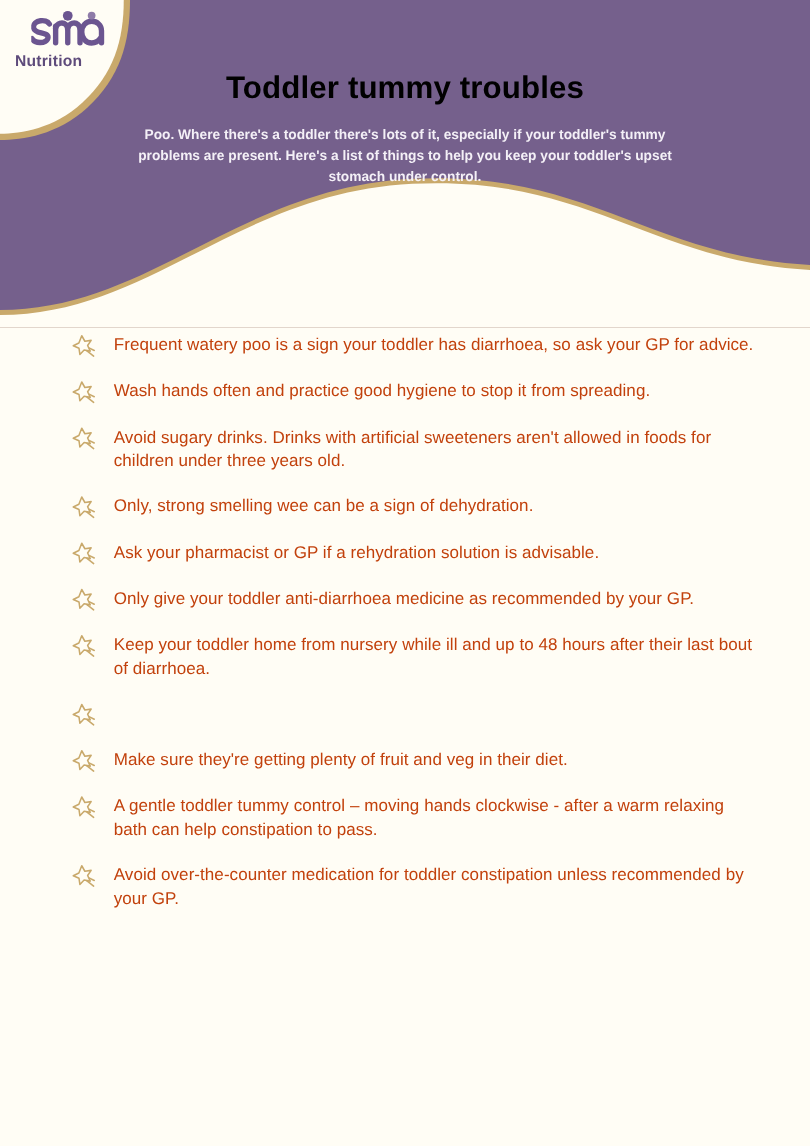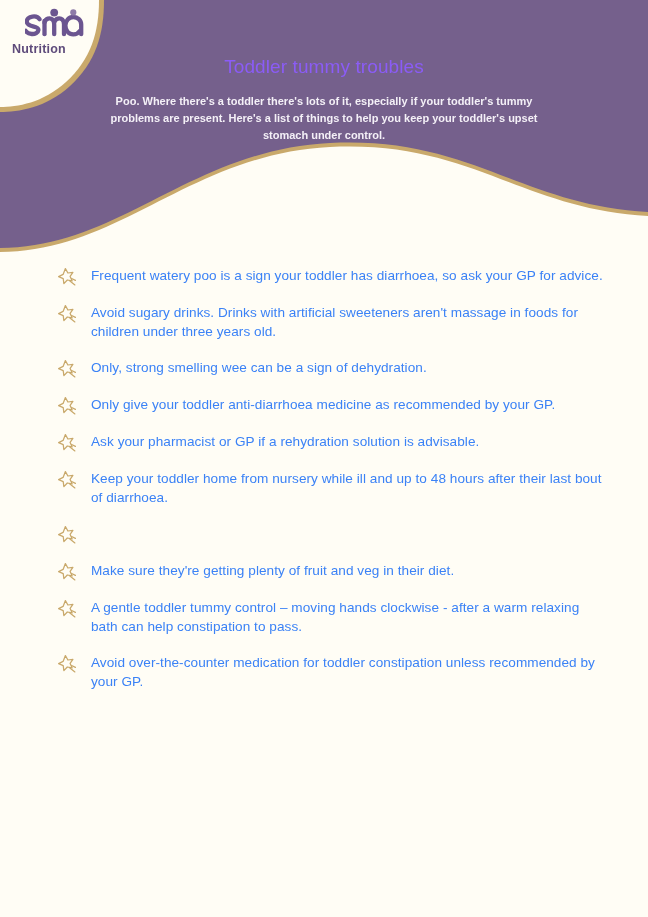--- a/index.html
+++ b/index.html
@@ -71,23 +71,23 @@
   #header-text {
     position: absolute;
     left: 84px;
     top: 56px;
     width: 480px;
     z-index: 6;
     text-align: center;
   }
 
   #title {
-    font-size: 19px;
-    font-weight: normal;
-    color: #8b5cf6;
+    font-size: 25px;
+    font-weight: bold;
+    color: #000000;
     letter-spacing: 0.1px;
     line-height: 1.15;
   }
 
   #subtitle {
     margin-top: 15px;
     font-size: 11px;
     font-weight: bold;
     color: #F4F0F7;
     line-height: 1.55;
@@ -114,21 +114,21 @@
     height: 20px;
     margin-top: 1px;
     margin-right: 14px;
   }
 
   .item-icon svg { display: block; }
 
   .item-text {
     flex: 1 1 auto;
     font-size: 13.6px;
-    color: #3b82f6;
+    color: #c2410c;
     line-height: 1.43;
     letter-spacing: 0.05px;
   }
 </style>
 </head>
 <body>
 
 <div id="page">
 
   <div id="header">
@@ -193,32 +193,43 @@
       <svg width="21" height="20" viewBox="0 0 21 20">
         <path d="M9.4 1.6 L11.9 6.0 L16.9 5.3 L14.1 9.4 L16.2 13.9
                  L11.3 13.0 L7.9 16.6 L7.2 11.6 L2.6 9.6 L7.1 7.4 Z" fill="none" stroke="#C9A96B" stroke-width="1.25" stroke-linejoin="round"></path>
         <path d="M13.6 13.7 L18.9 17.9" fill="none" stroke="#C9A96B" stroke-width="1.25" stroke-linecap="round"></path>
         <path d="M15.6 11.5 L19.4 13.4" fill="none" stroke="#C9A96B" stroke-width="1.25" stroke-linecap="round"></path>
       </svg>
     </span>
     <span class="item-text">Frequent watery poo is a sign your toddler has diarrhoea, so ask your GP for advice.</span>
   </div>
 
-
-
-  <div class="item">
-    <span class="item-icon">
-      <svg width="21" height="20" viewBox="0 0 21 20">
-        <path d="M9.4 1.6 L11.9 6.0 L16.9 5.3 L14.1 9.4 L16.2 13.9
-                 L11.3 13.0 L7.9 16.6 L7.2 11.6 L2.6 9.6 L7.1 7.4 Z" fill="none" stroke="#C9A96B" stroke-width="1.25" stroke-linejoin="round"></path>
-        <path d="M13.6 13.7 L18.9 17.9" fill="none" stroke="#C9A96B" stroke-width="1.25" stroke-linecap="round"></path>
-        <path d="M15.6 11.5 L19.4 13.4" fill="none" stroke="#C9A96B" stroke-width="1.25" stroke-linecap="round"></path>
-      </svg>
-    </span>
-    <span class="item-text">Avoid sugary drinks. Drinks with artificial sweeteners aren't massage in foods for children under three years old.</span>
+  <div class="item">
+    <span class="item-icon">
+      <svg width="21" height="20" viewBox="0 0 21 20">
+        <path d="M9.4 1.6 L11.9 6.0 L16.9 5.3 L14.1 9.4 L16.2 13.9
+                 L11.3 13.0 L7.9 16.6 L7.2 11.6 L2.6 9.6 L7.1 7.4 Z" fill="none" stroke="#C9A96B" stroke-width="1.25" stroke-linejoin="round"></path>
+        <path d="M13.6 13.7 L18.9 17.9" fill="none" stroke="#C9A96B" stroke-width="1.25" stroke-linecap="round"></path>
+        <path d="M15.6 11.5 L19.4 13.4" fill="none" stroke="#C9A96B" stroke-width="1.25" stroke-linecap="round"></path>
+      </svg>
+    </span>
+    <span class="item-text">Wash hands often and practice good hygiene to stop it from spreading.</span>
+  </div>
+
+
+  <div class="item">
+    <span class="item-icon">
+      <svg width="21" height="20" viewBox="0 0 21 20">
+        <path d="M9.4 1.6 L11.9 6.0 L16.9 5.3 L14.1 9.4 L16.2 13.9
+                 L11.3 13.0 L7.9 16.6 L7.2 11.6 L2.6 9.6 L7.1 7.4 Z" fill="none" stroke="#C9A96B" stroke-width="1.25" stroke-linejoin="round"></path>
+        <path d="M13.6 13.7 L18.9 17.9" fill="none" stroke="#C9A96B" stroke-width="1.25" stroke-linecap="round"></path>
+        <path d="M15.6 11.5 L19.4 13.4" fill="none" stroke="#C9A96B" stroke-width="1.25" stroke-linecap="round"></path>
+      </svg>
+    </span>
+    <span class="item-text">Avoid sugary drinks. Drinks with artificial sweeteners aren't allowed in foods for children under three years old.</span>
   </div>
 
   <div class="item">
     <span class="item-icon">
       <svg width="21" height="20" viewBox="0 0 21 20">
         <path d="M9.4 1.6 L11.9 6.0 L16.9 5.3 L14.1 9.4 L16.2 13.9
                  L11.3 13.0 L7.9 16.6 L7.2 11.6 L2.6 9.6 L7.1 7.4 Z" fill="none" stroke="#C9A96B" stroke-width="1.25" stroke-linejoin="round"></path>
         <path d="M13.6 13.7 L18.9 17.9" fill="none" stroke="#C9A96B" stroke-width="1.25" stroke-linecap="round"></path>
         <path d="M15.6 11.5 L19.4 13.4" fill="none" stroke="#C9A96B" stroke-width="1.25" stroke-linecap="round"></path>
       </svg>
@@ -228,44 +239,44 @@
 
   <div class="item">
     <span class="item-icon">
       <svg width="21" height="20" viewBox="0 0 21 20">
         <path d="M9.4 1.6 L11.9 6.0 L16.9 5.3 L14.1 9.4 L16.2 13.9
                  L11.3 13.0 L7.9 16.6 L7.2 11.6 L2.6 9.6 L7.1 7.4 Z" fill="none" stroke="#C9A96B" stroke-width="1.25" stroke-linejoin="round"></path>
         <path d="M13.6 13.7 L18.9 17.9" fill="none" stroke="#C9A96B" stroke-width="1.25" stroke-linecap="round"></path>
         <path d="M15.6 11.5 L19.4 13.4" fill="none" stroke="#C9A96B" stroke-width="1.25" stroke-linecap="round"></path>
       </svg>
     </span>
+    <span class="item-text">Ask your pharmacist or GP if a rehydration solution is advisable.</span>
+  </div>
+
+  <div class="item">
+    <span class="item-icon">
+      <svg width="21" height="20" viewBox="0 0 21 20">
+        <path d="M9.4 1.6 L11.9 6.0 L16.9 5.3 L14.1 9.4 L16.2 13.9
+                 L11.3 13.0 L7.9 16.6 L7.2 11.6 L2.6 9.6 L7.1 7.4 Z" fill="none" stroke="#C9A96B" stroke-width="1.25" stroke-linejoin="round"></path>
+        <path d="M13.6 13.7 L18.9 17.9" fill="none" stroke="#C9A96B" stroke-width="1.25" stroke-linecap="round"></path>
+        <path d="M15.6 11.5 L19.4 13.4" fill="none" stroke="#C9A96B" stroke-width="1.25" stroke-linecap="round"></path>
+      </svg>
+    </span>
     <span class="item-text">Only give your toddler anti-diarrhoea medicine as recommended by your GP.</span>
   </div>
 
   <div class="item">
     <span class="item-icon">
       <svg width="21" height="20" viewBox="0 0 21 20">
         <path d="M9.4 1.6 L11.9 6.0 L16.9 5.3 L14.1 9.4 L16.2 13.9
                  L11.3 13.0 L7.9 16.6 L7.2 11.6 L2.6 9.6 L7.1 7.4 Z" fill="none" stroke="#C9A96B" stroke-width="1.25" stroke-linejoin="round"></path>
         <path d="M13.6 13.7 L18.9 17.9" fill="none" stroke="#C9A96B" stroke-width="1.25" stroke-linecap="round"></path>
         <path d="M15.6 11.5 L19.4 13.4" fill="none" stroke="#C9A96B" stroke-width="1.25" stroke-linecap="round"></path>
       </svg>
     </span>
-    <span class="item-text">Ask your pharmacist or GP if a rehydration solution is advisable.</span>
-  </div>
-
-  <div class="item">
-    <span class="item-icon">
-      <svg width="21" height="20" viewBox="0 0 21 20">
-        <path d="M9.4 1.6 L11.9 6.0 L16.9 5.3 L14.1 9.4 L16.2 13.9
-                 L11.3 13.0 L7.9 16.6 L7.2 11.6 L2.6 9.6 L7.1 7.4 Z" fill="none" stroke="#C9A96B" stroke-width="1.25" stroke-linejoin="round"></path>
-        <path d="M13.6 13.7 L18.9 17.9" fill="none" stroke="#C9A96B" stroke-width="1.25" stroke-linecap="round"></path>
-        <path d="M15.6 11.5 L19.4 13.4" fill="none" stroke="#C9A96B" stroke-width="1.25" stroke-linecap="round"></path>
-      </svg>
-    </span>
     <span class="item-text">Keep your toddler home from nursery while ill and up to 48 hours after their last bout of diarrhoea.</span>
   </div>
 
 
   <div class="item">
     <span class="item-icon">
       <svg width="21" height="20" viewBox="0 0 21 20">
         <path d="M9.4 1.6 L11.9 6.0 L16.9 5.3 L14.1 9.4 L16.2 13.9
                  L11.3 13.0 L7.9 16.6 L7.2 11.6 L2.6 9.6 L7.1 7.4 Z" fill="none" stroke="#C9A96B" stroke-width="1.25" stroke-linejoin="round"></path>
         <path d="M13.6 13.7 L18.9 17.9" fill="none" stroke="#C9A96B" stroke-width="1.25" stroke-linecap="round"></path>

